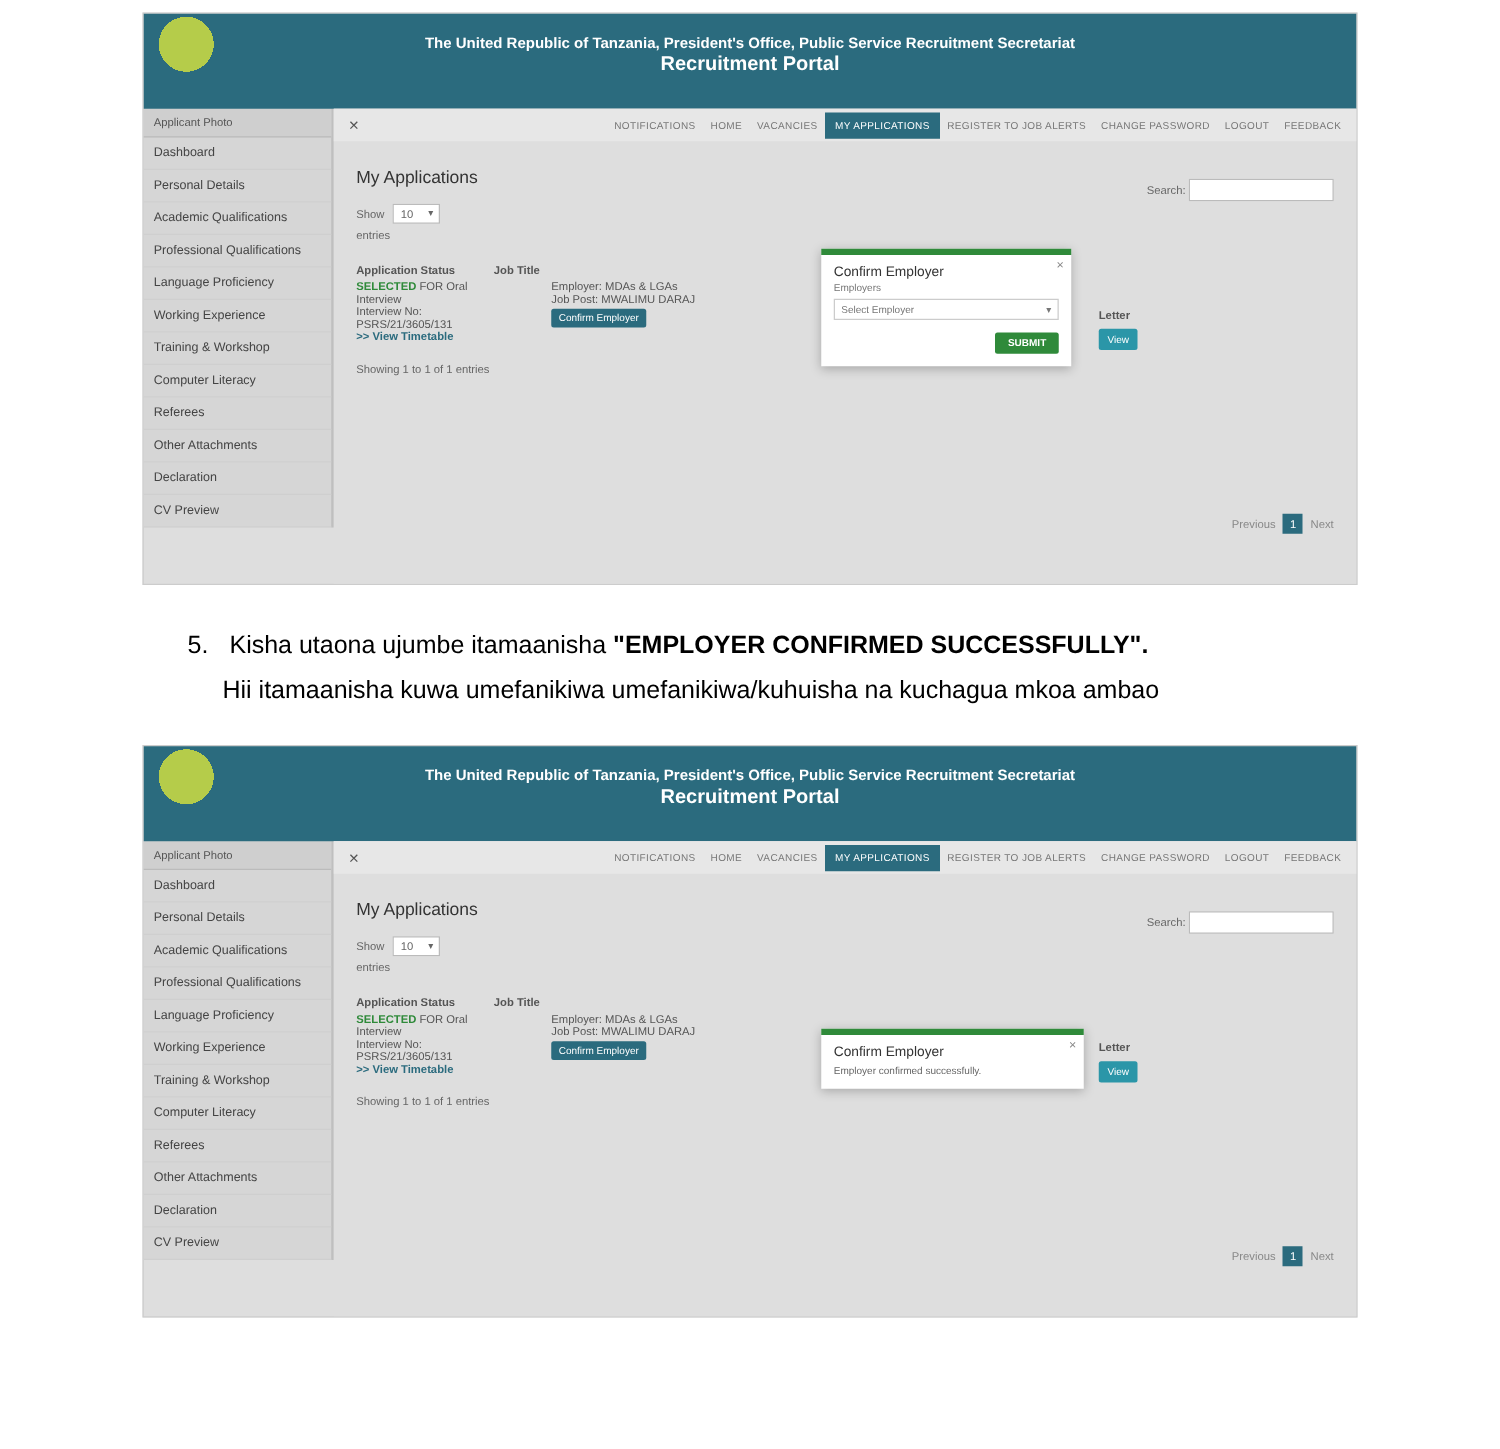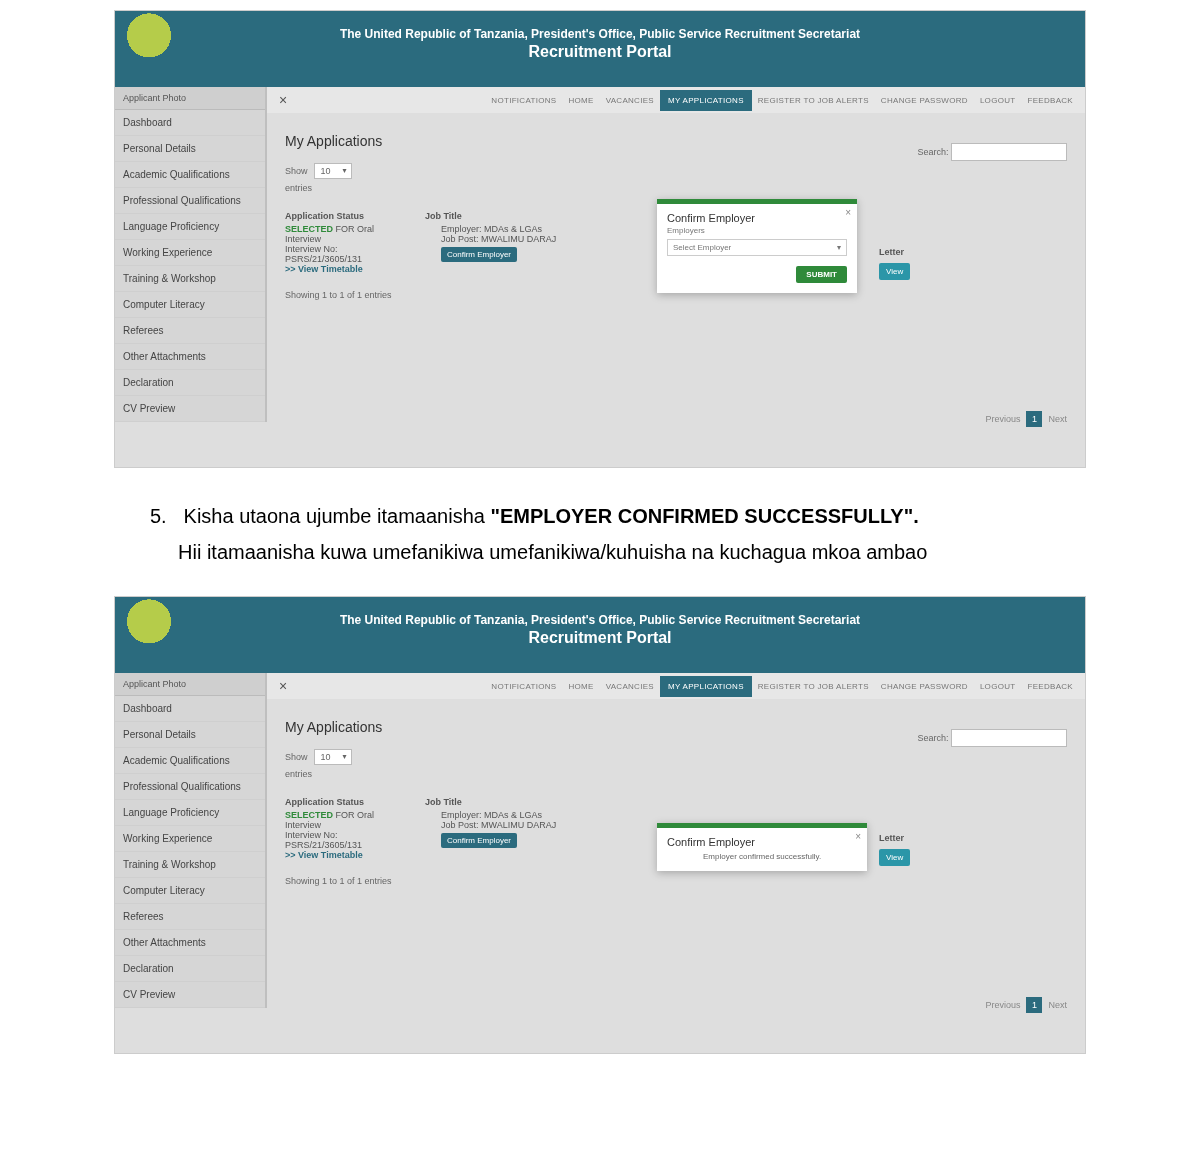--- a/index.html
+++ b/index.html
@@ -19,21 +19,21 @@
   .navbar .nlink { padding:0 6px; cursor:pointer; letter-spacing:.3px; }
   .navbar .active { background:#2b6b7e; color:#fff; padding:6px 8px; }
   .content { padding:14px 18px 24px; }
   .pagetitle { font-size:14px; color:#333; margin:6px 0 14px 0; }
   .showrow { display:flex; align-items:center; font-size:9px; color:#666; margin-bottom:4px; }
   .showrow .sel { margin:0 6px; background:#fff; border:1px solid #bbb; font-size:9px; padding:2px 20px 2px 6px; position:relative; }
   .showrow .sel::after { content:'▾'; position:absolute; right:4px; top:2px; font-size:8px; }
   .entlbl { font-size:9px; color:#666; }
   .searchwrap { position:absolute; right:18px; top:56px; font-size:9px; color:#666; }
   .searchwrap input { width:110px; font-size:9px; border:1px solid #bbb; background:#fff; height:14px; }
-  .tblhead { display:flex; font-size:9px; font-weight:bold; color:#555; gap:30px; margin-top:18px; }
+  .tblhead { display:flex; font-size:9px; font-weight:bold; color:#555; margin-top:18px; }
   .row { display:flex; gap:46px; font-size:9px; color:#555; margin-top:3px; }
   .col1 { width:110px; }
   .col2 { width:120px; }
   .sel-green { color:#2f8a3a; font-weight:bold; }
   .linkblue { color:#2b6b7e; font-weight:bold; cursor:pointer; }
   .cbtn { display:inline-block; background:#2b6b7e; color:#fff; font-size:8px; padding:3px 6px; border-radius:2px; margin-top:3px; cursor:pointer; }
   .showing { font-size:9px; color:#666; margin-top:16px; }
   .pager { position:absolute; right:18px; bottom:40px; font-size:9px; color:#888; display:flex; gap:6px; align-items:center; }
   .pager .pg { background:#2b6b7e; color:#fff; width:16px; height:16px; display:flex; align-items:center; justify-content:center; }
   .modal { position:absolute; left:390px; top:112px; width:200px; background:#fff; box-shadow:0 2px 8px rgba(0,0,0,.25); }
@@ -41,21 +41,21 @@
   .modal .mtitle { font-size:11px; color:#333; padding:8px 10px 0; }
   .modal .mclose { position:absolute; right:6px; top:8px; font-size:10px; color:#888; cursor:pointer; }
   .modal .mlbl { font-size:8px; color:#777; padding:2px 10px 4px; }
   .modal .msel { margin:0 10px 10px; font-size:8px; color:#777; border:1px solid #ccc; padding:3px 5px; position:relative; }
   .modal .msel::after { content:'▾'; position:absolute; right:5px; }
   .modal .msubmit { float:right; margin:0 10px 10px 0; background:#2f8a3a; color:#fff; font-size:8px; font-weight:bold; padding:4px 10px; border:none; cursor:pointer; border-radius:2px; }
   .modal2 { position:absolute; left:390px; top:192px; width:210px; background:#fff; box-shadow:0 2px 8px rgba(0,0,0,.25); }
   .modal2 .mbar { height:5px; background:#2f8a3a; }
   .modal2 .mtitle { font-size:11px; color:#333; padding:8px 10px 0; }
   .modal2 .mclose { position:absolute; right:6px; top:8px; font-size:10px; color:#888; cursor:pointer; }
-  .modal2 .msg { font-size:8px; color:#666; padding:4px 10px 10px;margin-left:36px; }
+  .modal2 .msg { font-size:8px; color:#666; padding:4px 10px 10px; }
   .viewbtn { position:absolute; left:612px; background:#2b96a8; color:#fff; font-size:8px; padding:4px 7px; border-radius:2px; cursor:pointer; }
   .letterlbl { position:absolute; left:612px; font-size:9px; color:#555; font-weight:bold; }
   .instruction { width:900px; margin:30px auto 26px; font-size:20px; line-height:1.8; }
   .instruction .num { display:inline-block; width:28px; }
   .instruction .bold { font-weight:bold; }
   .ind { margin-left:28px; }
 </style>
 </head>
 <body>
 <div class="page">

